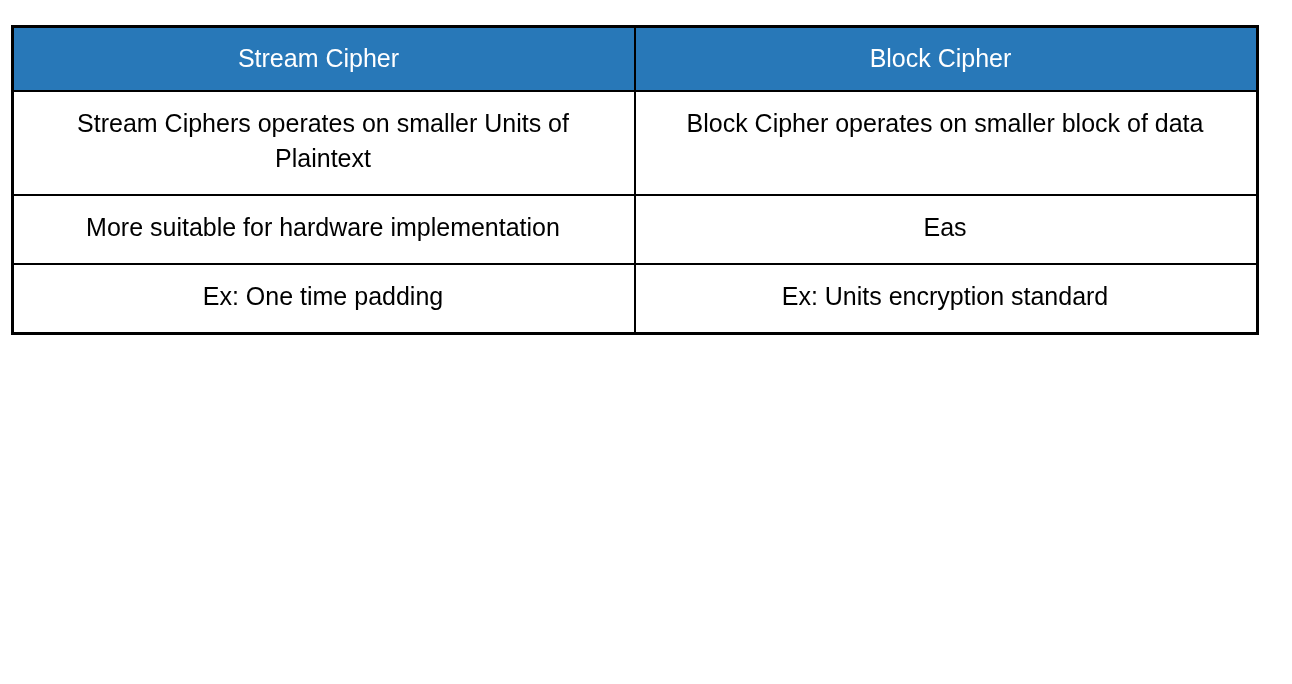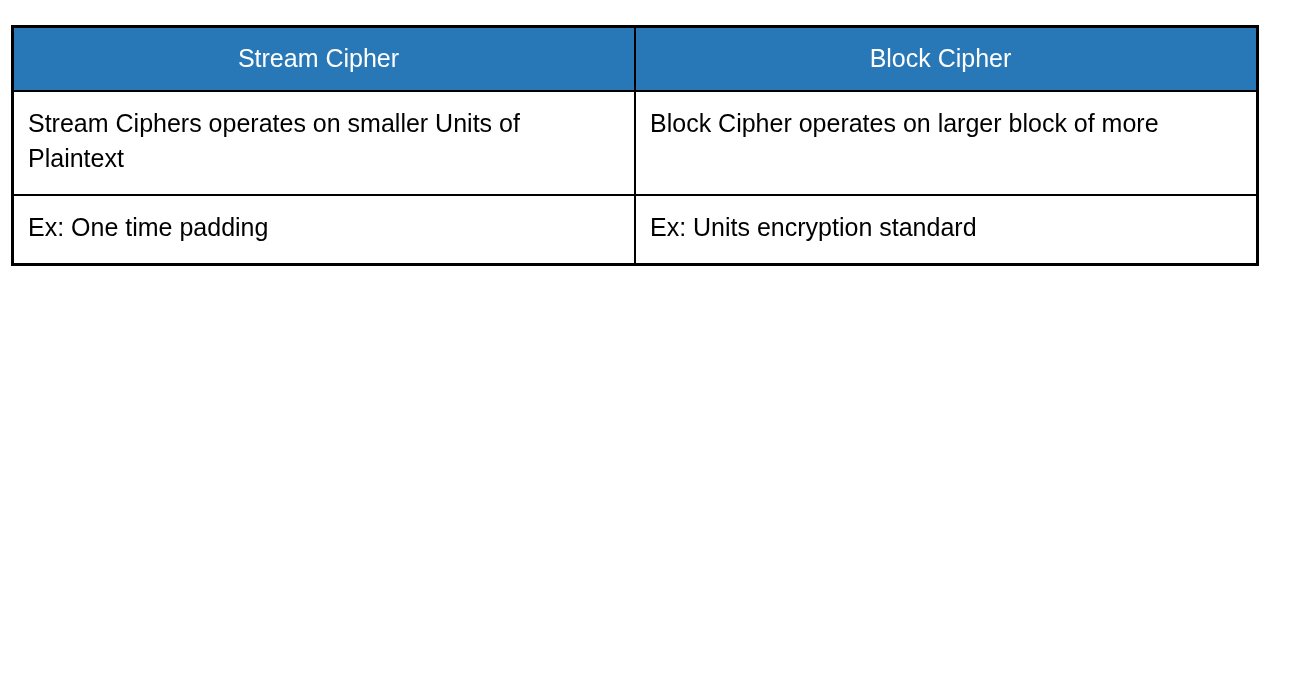--- a/index.html
+++ b/index.html
@@ -38,40 +38,44 @@
   }
   table.cipher-table th {
     background: #2878b8;
     color: #ffffff;
     font-weight: normal;
     text-align: center;
     padding: 15px 21px 16px 10px;
     line-height: 31px;
   }
   table.cipher-table td {
-    text-align: left;
+    text-align: center;
     padding: 14px 16px 18px 14px;
     line-height: 35px;
   }
 </style>
 </head>
 <body>
 
 <div class="page">
   <table class="cipher-table">
     <thead>
       <tr>
         <th>Stream Cipher</th>
         <th>Block Cipher</th>
       </tr>
     </thead>
     <tbody>
       <tr>
         <td>Stream Ciphers operates on smaller Units of Plaintext</td>
-        <td>Block Cipher operates on larger block of more</td>
+        <td>Block Cipher operates on smaller block of data</td>
+      </tr>
+      <tr>
+        <td>More suitable for hardware implementation</td>
+        <td>Eas</td>
       </tr>
       <tr>
         <td>Ex: One time padding</td>
         <td>Ex: Units encryption standard</td>
       </tr>
     </tbody>
   </table>
 </div>
 
 </body></html>

